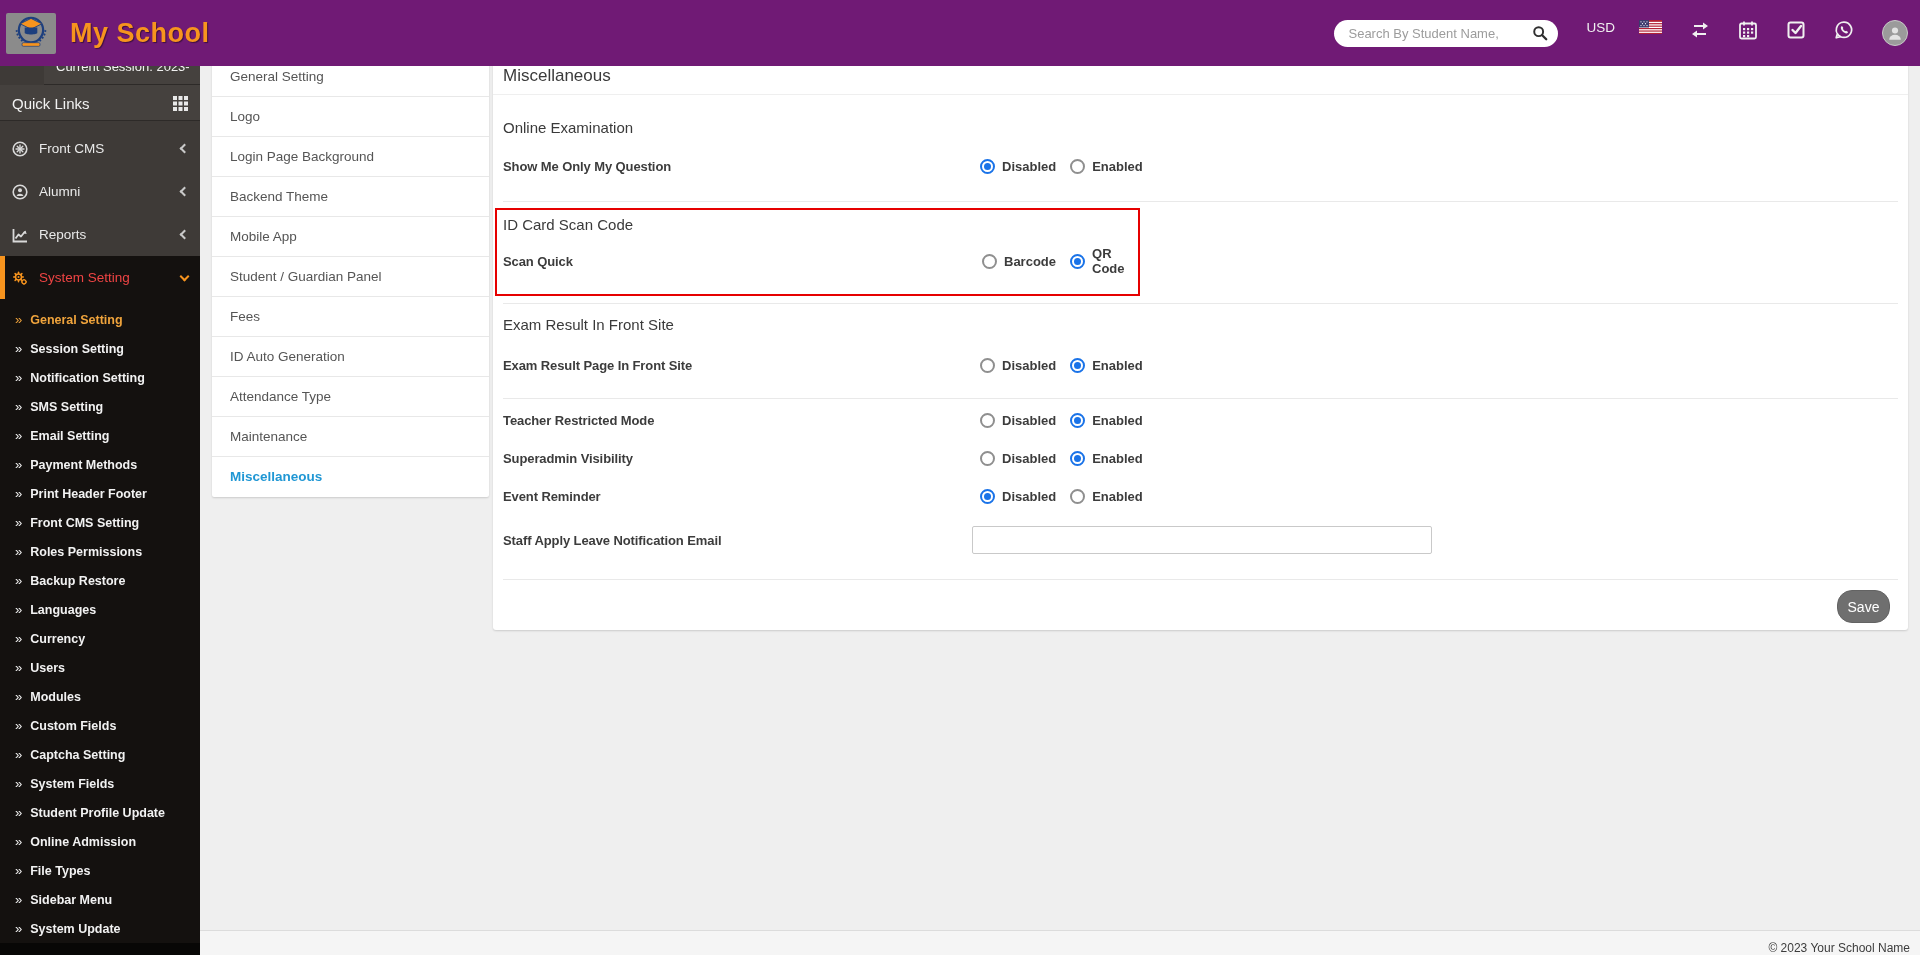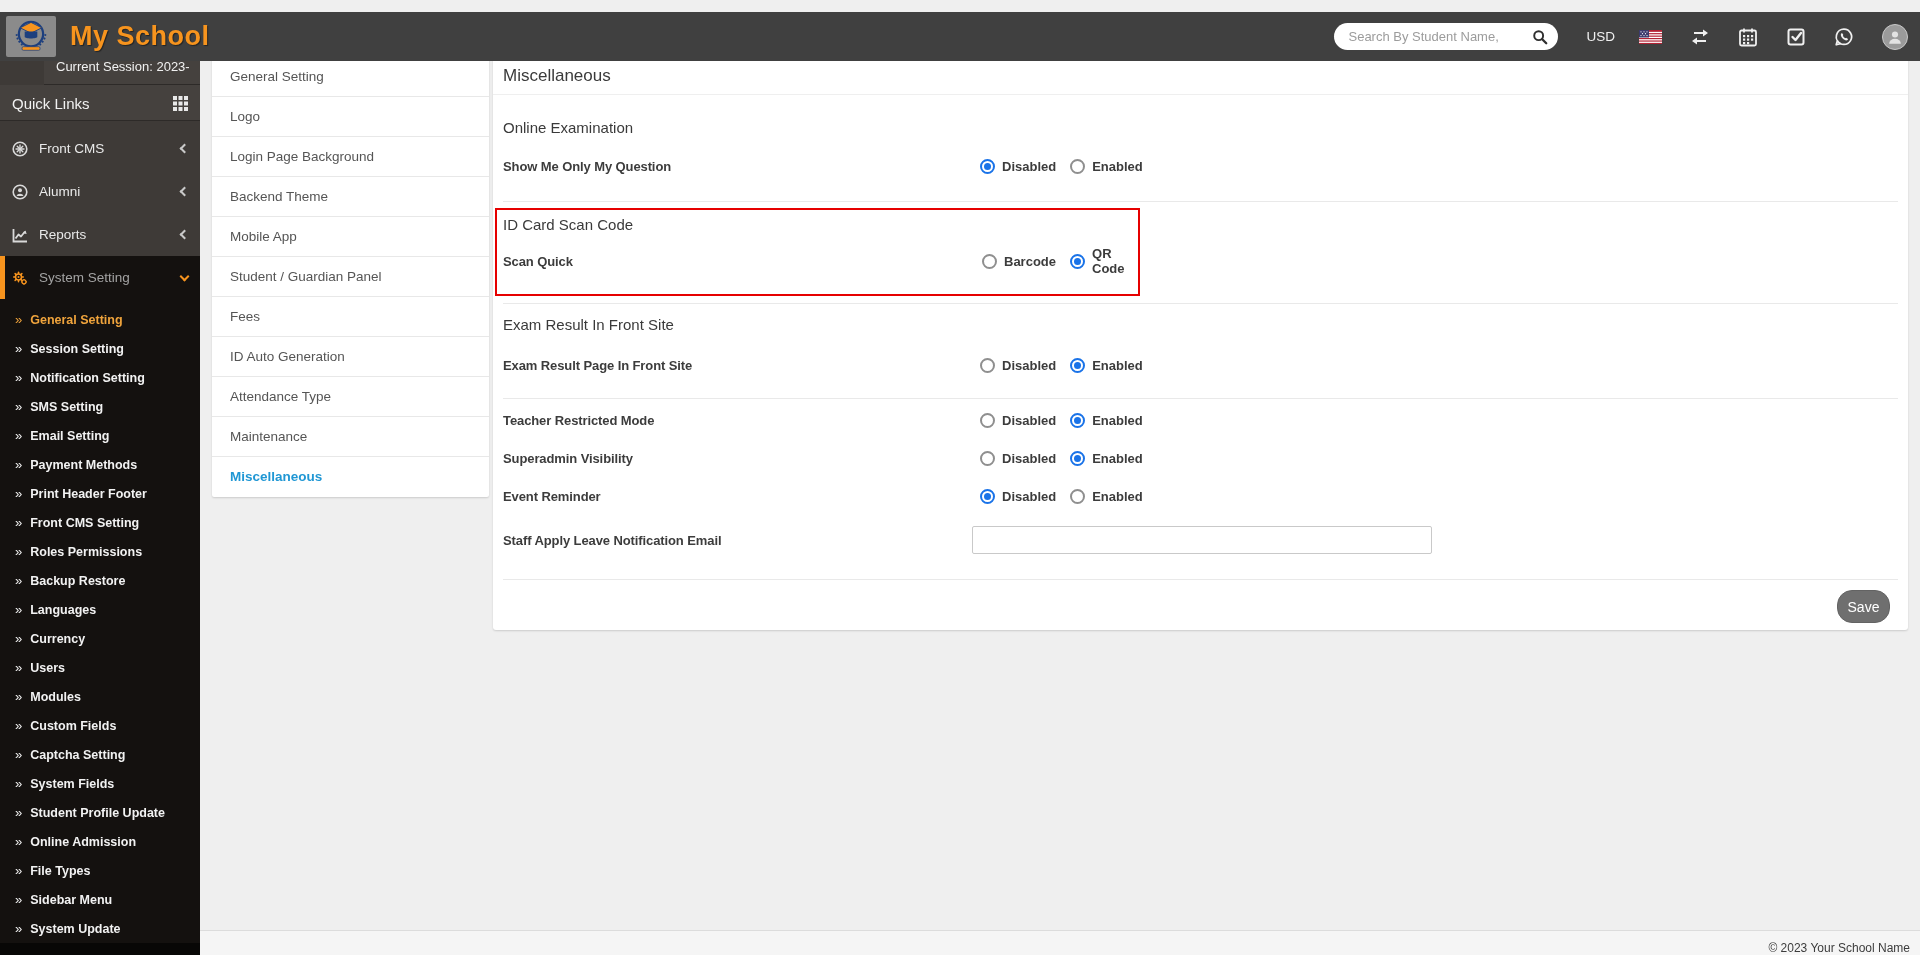--- a/index.html
+++ b/index.html
@@ -1,45 +1,45 @@
 <!DOCTYPE html>
 <html><head>
 <meta charset="utf-8">
 <style>
   * { margin:0; padding:0; box-sizing:border-box; }
   html,body { background:#efefef; }
   body { font-family:"Liberation Sans","DejaVu Sans",sans-serif; }
   .app { position:relative; width:1920px; height:955px; background:#efefef; overflow:hidden; }
 
   
-  .topbar { position:absolute; top:12px; left:0; right:0; height:49px; background:#404040; display:flex; align-items:center; z-index:30; }
+  .topbar { position:absolute; top:0; left:0; right:0; height:66px; background:#701a75; display:flex; align-items:center; z-index:30; }
   .logo-box { width:50px; height:41px; margin-left:6px; background:#8b8b8b; border-radius:2px; display:flex; align-items:center; justify-content:center; flex:0 0 auto; cursor:pointer; }
   .brand { margin-left:14px; font-size:27px; font-weight:700; color:#f7941e; text-shadow:1px 1px 1px rgba(0,0,0,.45); letter-spacing:.5px; }
-  .topbar-right { margin-left:auto; display:flex; align-items:center; gap:0; padding-right:10px; }
+  .topbar-right { margin-left:auto; display:flex; align-items:flex-start; gap:0; padding-right:10px; }
   .search-pill { display:flex; align-items:center; background:#fff; border-radius:15px; height:27px; width:224px; padding:0 10px 0 14px; margin-right:28px; }
   .search-pill input { border:0; outline:0; flex:1; font-size:13px; color:#444; background:transparent; min-width:0; font-family:inherit; }
   .search-pill input::placeholder { color:#9c9c9c; }
   .search-icon { width:16px; height:16px; flex:0 0 auto; cursor:pointer; }
   .currency { color:#f0f0f0; font-size:13.5px; margin-right:24px; cursor:pointer; }
   .flag { width:23px; height:14px; margin-right:28px; cursor:pointer; display:inline-block; }
   .hicon { width:20px; height:20px; color:#f0f0f0; margin-right:28px; cursor:pointer; flex:0 0 auto; }
   .avatar { width:26px; height:26px; border-radius:50%; background:#9b9b9b; border:1px solid #c9c9c9; display:flex; align-items:center; justify-content:center; cursor:pointer; margin-right:2px; }
 
   
   .sidebar { position:absolute; top:49px; left:0; width:200px; bottom:0; background:#3e3a37; display:flex; flex-direction:column; z-index:20; }
   .session-bar { height:36px; line-height:36px; padding-left:12px; color:#f1f1f1; font-size:13px; background:#45413e; box-shadow:inset 0 -1px 0 rgba(0,0,0,.35);margin-left:44px; }
   .quick-links { height:36px; display:flex; align-items:center; padding:0 12px; color:#f1f1f1; font-size:15px; background:#45413e; box-shadow:inset 0 -1px 0 rgba(0,0,0,.35); cursor:pointer; }
   .quick-links .grid-ic { margin-left:auto; width:15px; height:15px; color:#e8e8e8; }
   .side-nav { padding-top:6px; }
   .nav-item { height:43px; display:flex; align-items:center; gap:11px; padding:0 12px; color:#e9e9e9; font-size:13.5px; cursor:pointer; }
   .nav-item .nicon { width:16px; height:16px; color:#d9d9d9; flex:0 0 auto; }
   .chev { width:7px; height:7px; border-left:2px solid #c9c9c9; border-bottom:2px solid #c9c9c9; margin-left:auto; }
   .chev.left { transform:rotate(45deg); }
   .chev.down { transform:rotate(-45deg); margin-top:-3px; }
-  .nav-item.active { background:#14110f; color:#a3a3a3; border-left:5px solid #f7941e; padding-left:7px; }
+  .nav-item.active { background:#14110f; color:#ef4444; border-left:5px solid #f7941e; padding-left:7px; }
   .nav-item.active .nicon { color:#f7941e; }
   .nav-item.active .chev { border-color:#f7941e; }
   .submenu { background:#14110f; flex:1; padding-top:6px; overflow:hidden; }
   .submenu-item { height:29px; display:flex; align-items:center; gap:8px; padding-left:15px; color:#f2f2f2; font-size:12.5px; font-weight:700; cursor:pointer; }
   .submenu-item .arr { font-size:13px; font-weight:400; }
   .submenu-item.active { color:#f0a43c; }
   .sidebar-strip { height:12px; background:#080706; }
 
   
   .settings-nav { position:absolute; top:57px; left:212px; width:277px; background:#fff; box-shadow:0 1px 2px rgba(0,0,0,.15); border-radius:2px; z-index:10; }

